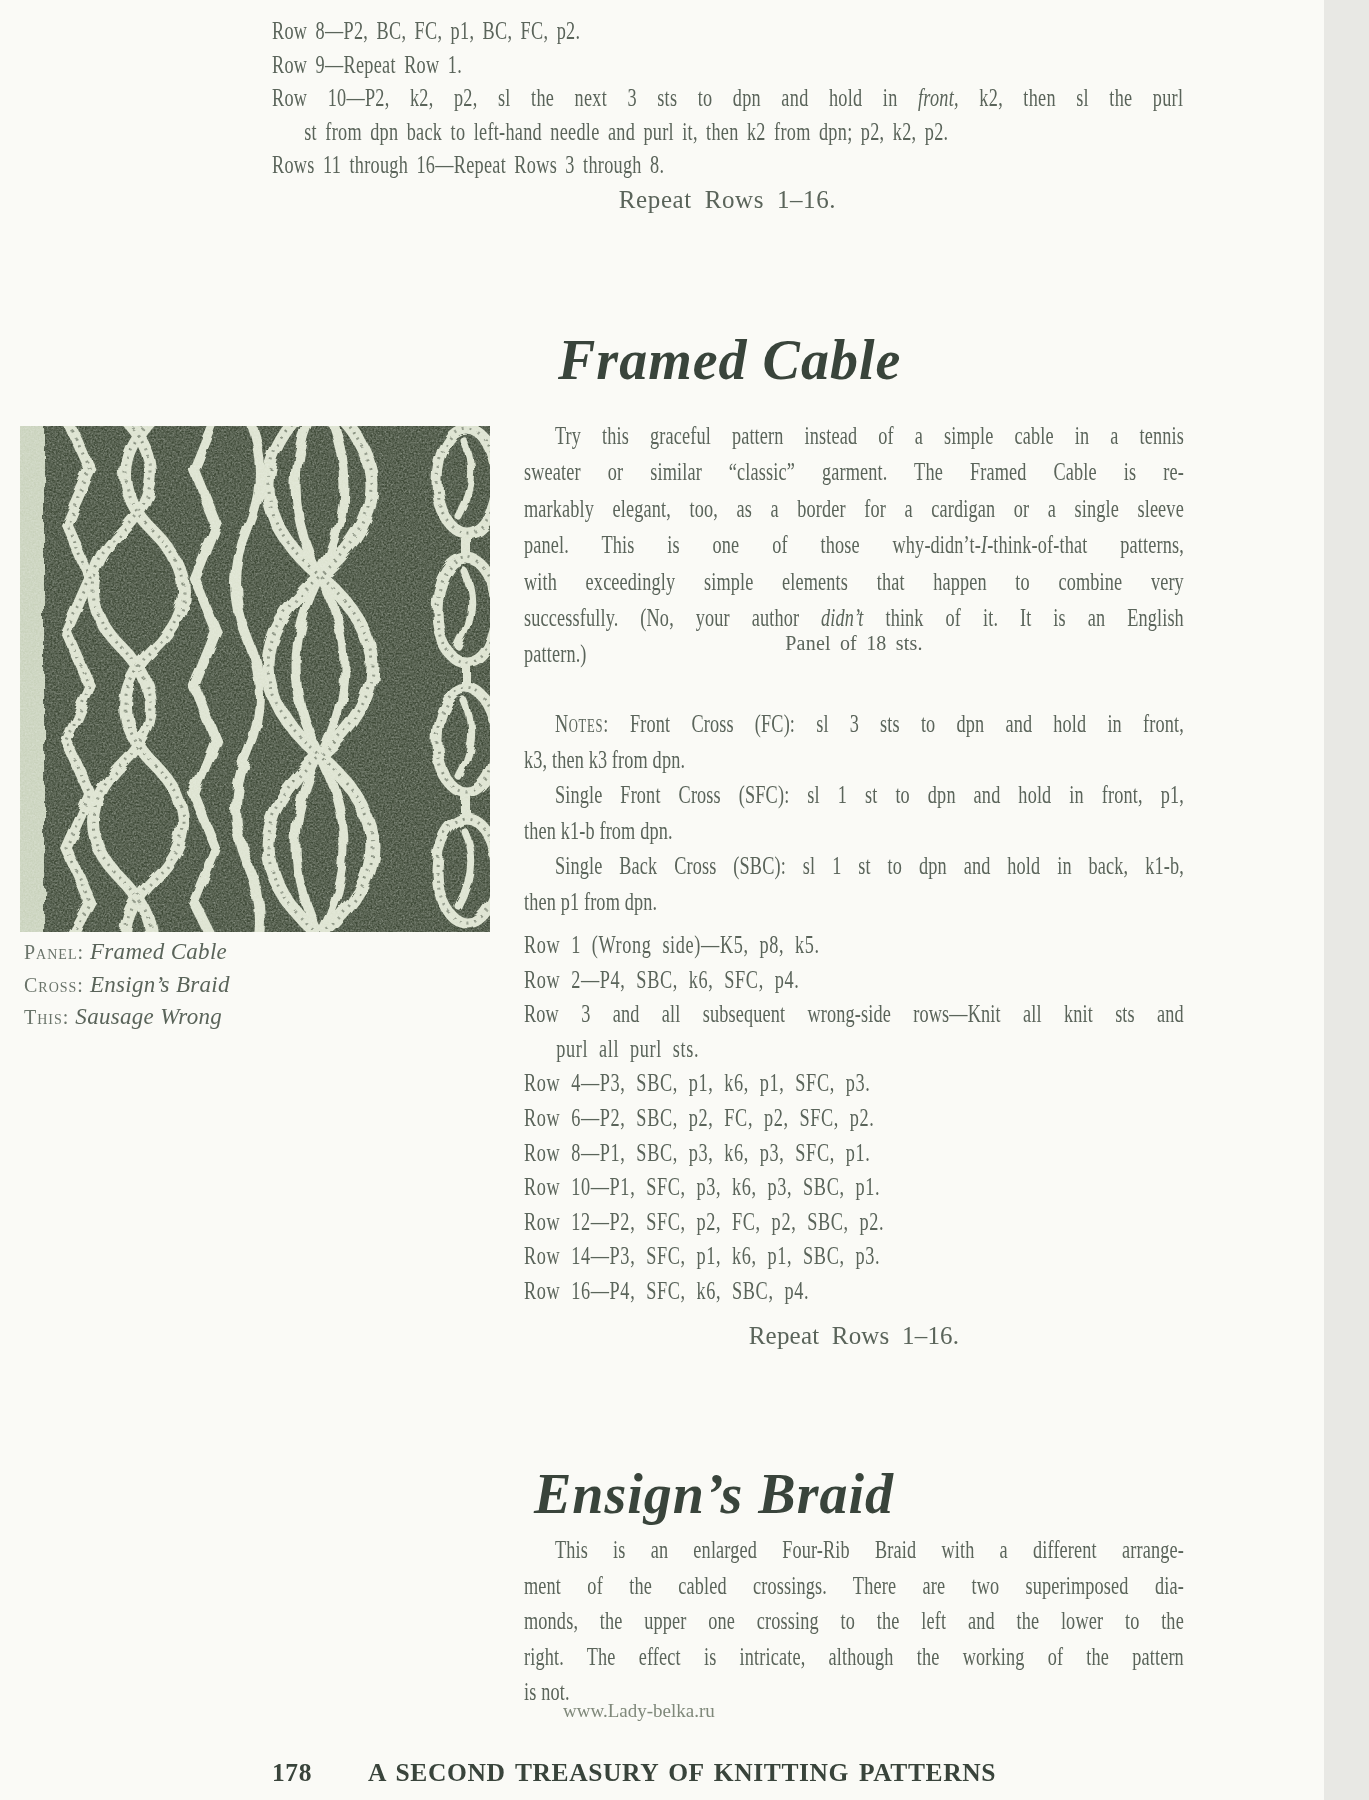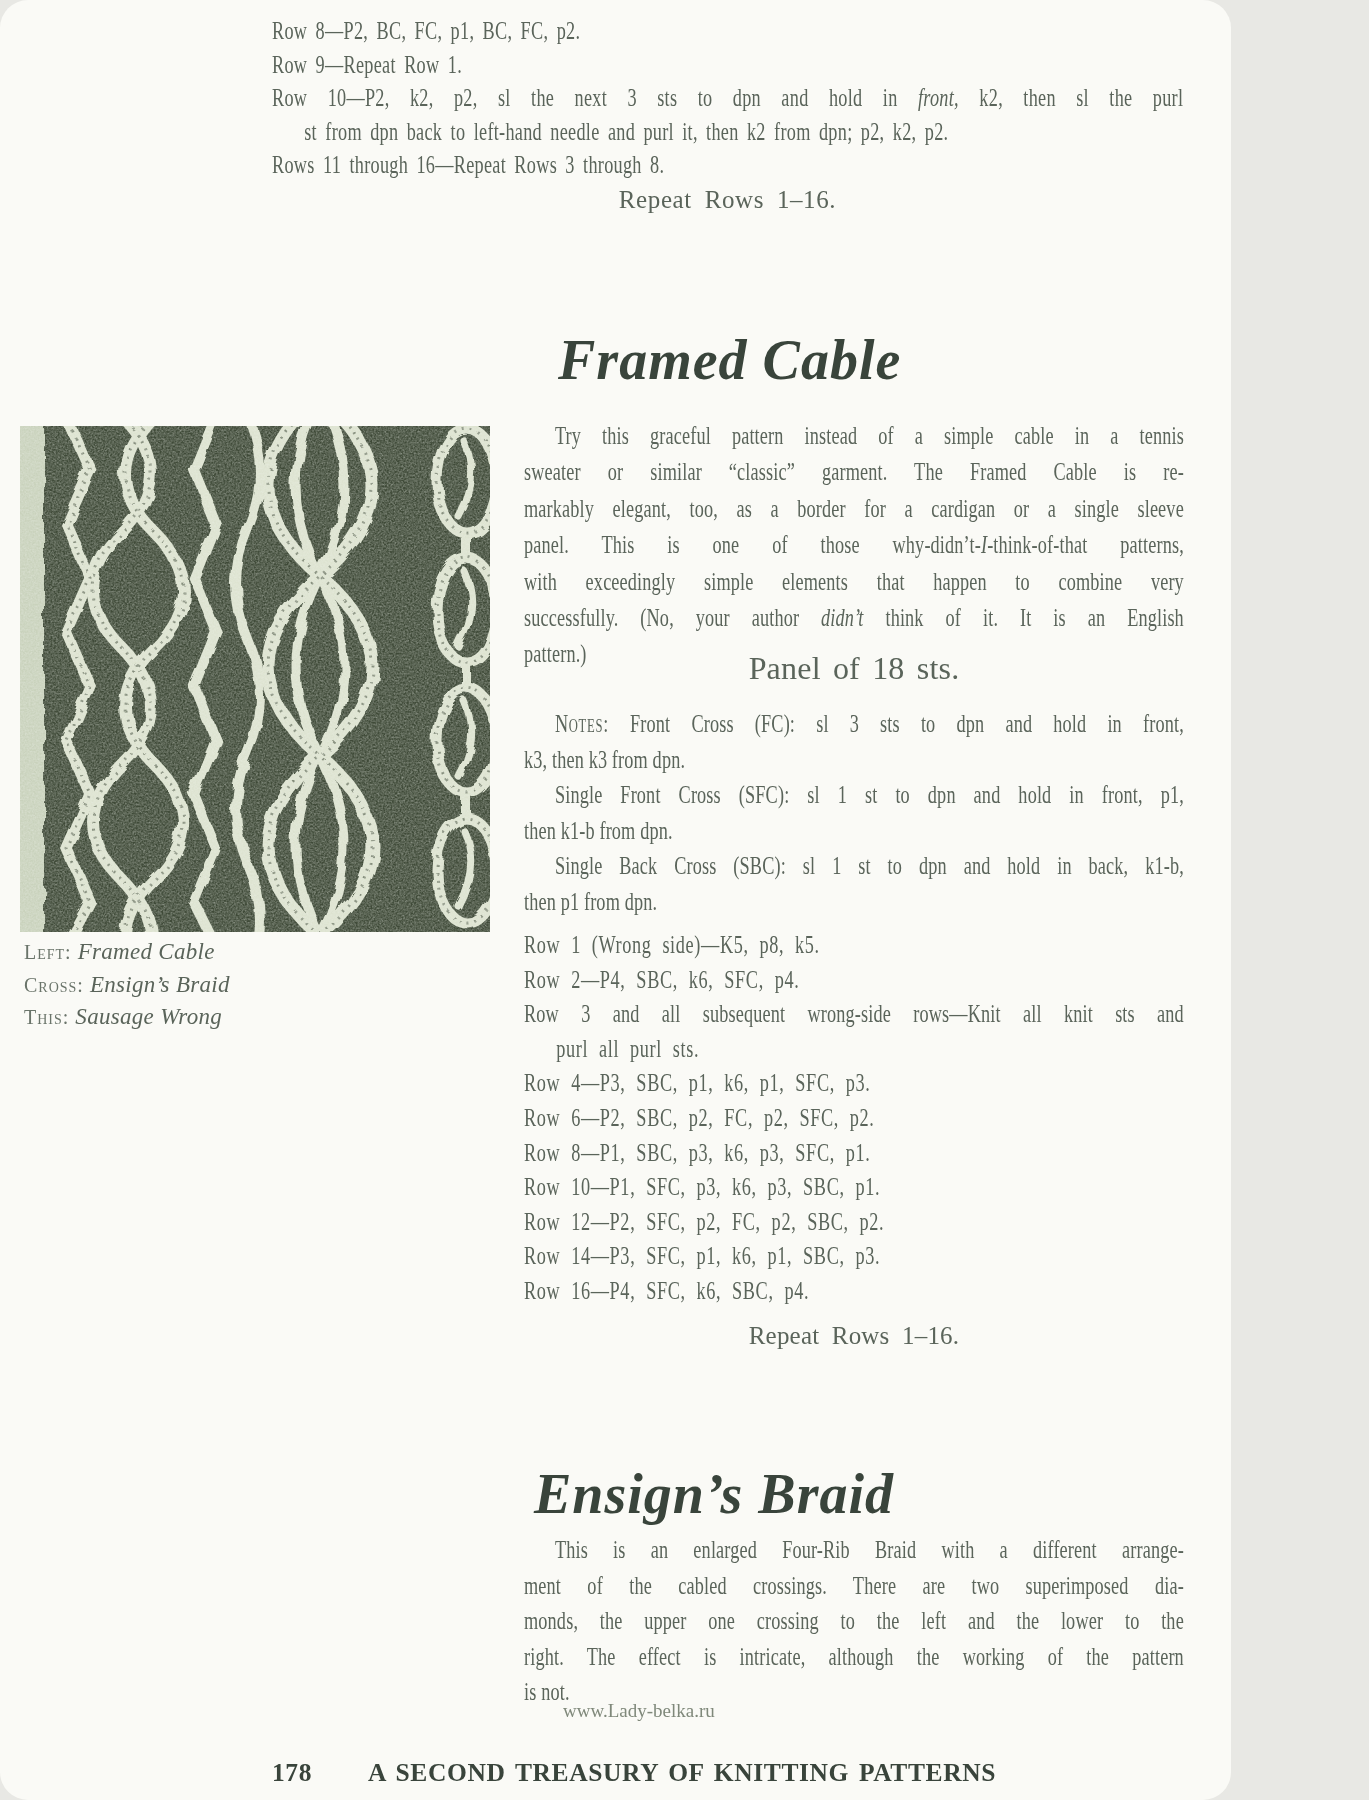--- a/index.html
+++ b/index.html
@@ -2,25 +2,24 @@
 <html style="--paper: #fafaf6; --ink: #5a645a; --ink-dark: #39443b; --photo-bg: #3f4a38; --yarn: #dde3d0; --yarn-edge: #c9d2bc; --wm: #7f887a;"><head>
 <meta charset="utf-8">
 <style>
   :root{
     --paper:#fafaf6; --ink:#5a645a; --ink-dark:#39443b; --ink-soft:#6a746a;
     --photo-bg:#3f4a38; --yarn:#dde3d0; --yarn-edge:#c9d2bc; --wm:#7f887a;
   }
   *{margin:0;padding:0;box-sizing:border-box;}
   html,body{background:#e8e8e4;}
   .page{
-    position:relative; width:1231px; height:1800px; overflow:hidden;
+    position:relative; width:1324px; height:1800px; overflow:hidden;
     background:var(--paper);
     font-family:"Liberation Serif", serif;
     color:var(--ink);
-    border-radius:28px;
   }
   
   .tline{white-space:nowrap;}
   .tline.just{white-space:normal; text-align:justify; text-align-last:justify;}
   .tline.hang{padding-left:46px;}
   .tline.ind{text-indent:44px;}
   .it{font-style:italic;}
   .sc{font-variant:small-caps; letter-spacing:1px;}
 
   
@@ -60,21 +59,21 @@
   #fc-heading{left:558px; top:330px;}
   #eb-heading{left:534px; top:1464px;}
 
   
   .col{
     position:absolute; left:524px; width:940px;
     transform:scaleX(0.702); transform-origin:0 0;
     font-size:26px; color:var(--ink); letter-spacing:.2px;
   }
   #fc-intro{top:418px; line-height:36.4px;}
-  #fc-panel{top:650px; width:660px; transform:none; text-align:center; font-size:32px; word-spacing:4px;}
+  #fc-panel{top:632px; width:660px; transform:none; text-align:center; font-size:20px; word-spacing:4px;}
   #fc-notes{top:706px; line-height:35.6px;}
   #fc-rows{top:928px; line-height:34.6px;}
   #fc-rows .tline{word-spacing:8px; letter-spacing:.9px;}
   #fc-rows .tline.just{word-spacing:normal; letter-spacing:.2px;}
   #fc-repeat{top:1322px; width:660px; transform:none; text-align:center; font-size:25px; word-spacing:6px;}
   #eb-intro{top:1532px; line-height:35.5px;}
 
   
   .watermark{
     position:absolute; left:563px; top:1700px;
@@ -156,21 +155,21 @@
           <ellipse cx="447" cy="185" rx="30" ry="52"></ellipse>
           <ellipse cx="447" cy="315" rx="30" ry="52"></ellipse>
           <ellipse cx="447" cy="445" rx="30" ry="52"></ellipse>
         </g>
       </g>
       <rect x="0" y="0" width="470" height="506" filter="url(#speck)" opacity="0.5"></rect>
     </svg>
   </div>
 
   <div class="caption">
-      <div class="tline"><span class="sc">Left: </span><span class="it">Framed Cable</span></div>
+      <div class="tline"><span class="sc">Panel: </span><span class="it">Framed Cable</span></div>
       <div class="tline"><span class="sc">Cross: </span><span class="it">Ensign’s Braid</span></div>
       <div class="tline"><span class="sc">This: </span><span class="it">Sausage Wrong</span></div>
     </div>
 
   <h1 class="heading" id="fc-heading">Framed Cable</h1>
 
   <div class="col" id="fc-intro">
       <div class="tline just ind"><span>Try this graceful pattern instead of a simple cable in a tennis</span></div>
       <div class="tline just"><span>sweater or similar “classic” garment. The Framed Cable is re-</span></div>
       <div class="tline just"><span>markably elegant, too, as a border for a cardigan or a single sleeve</span></div>

